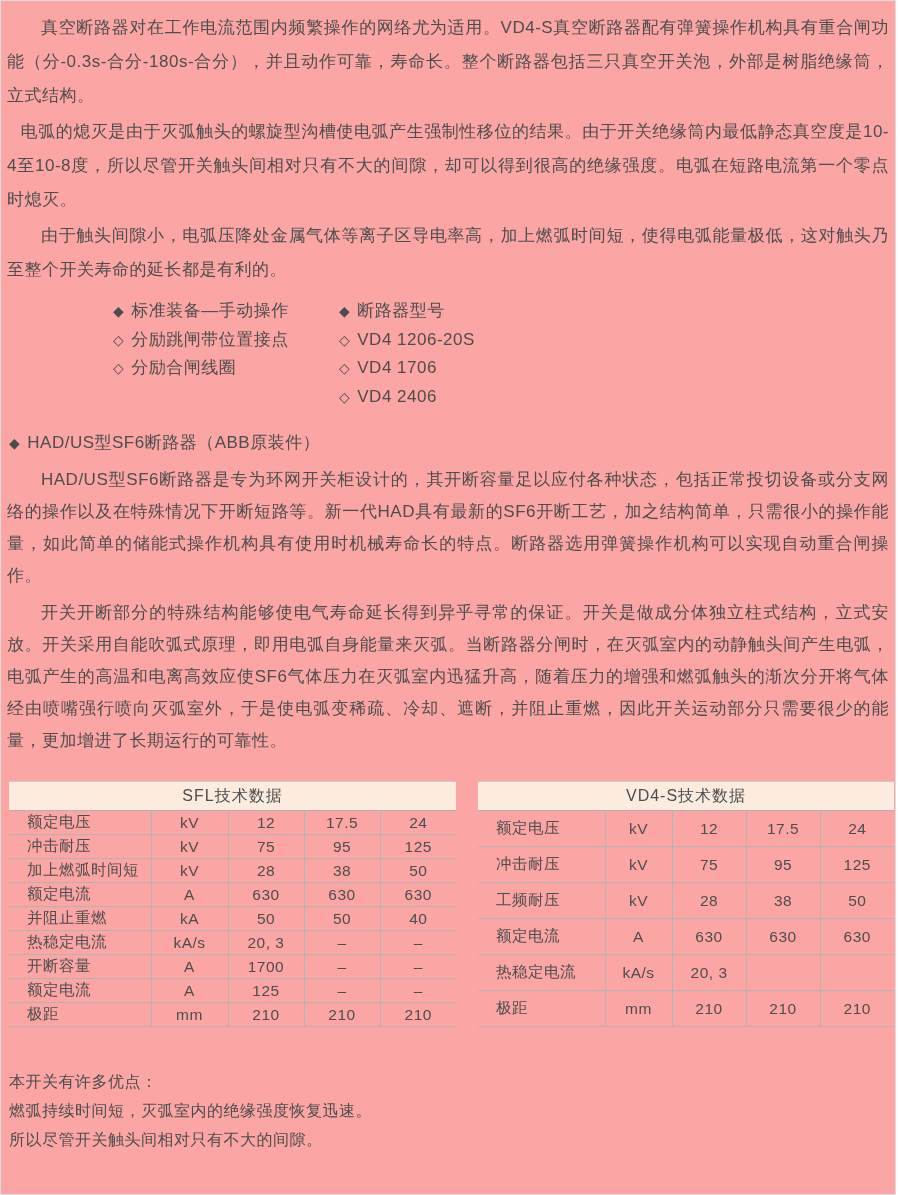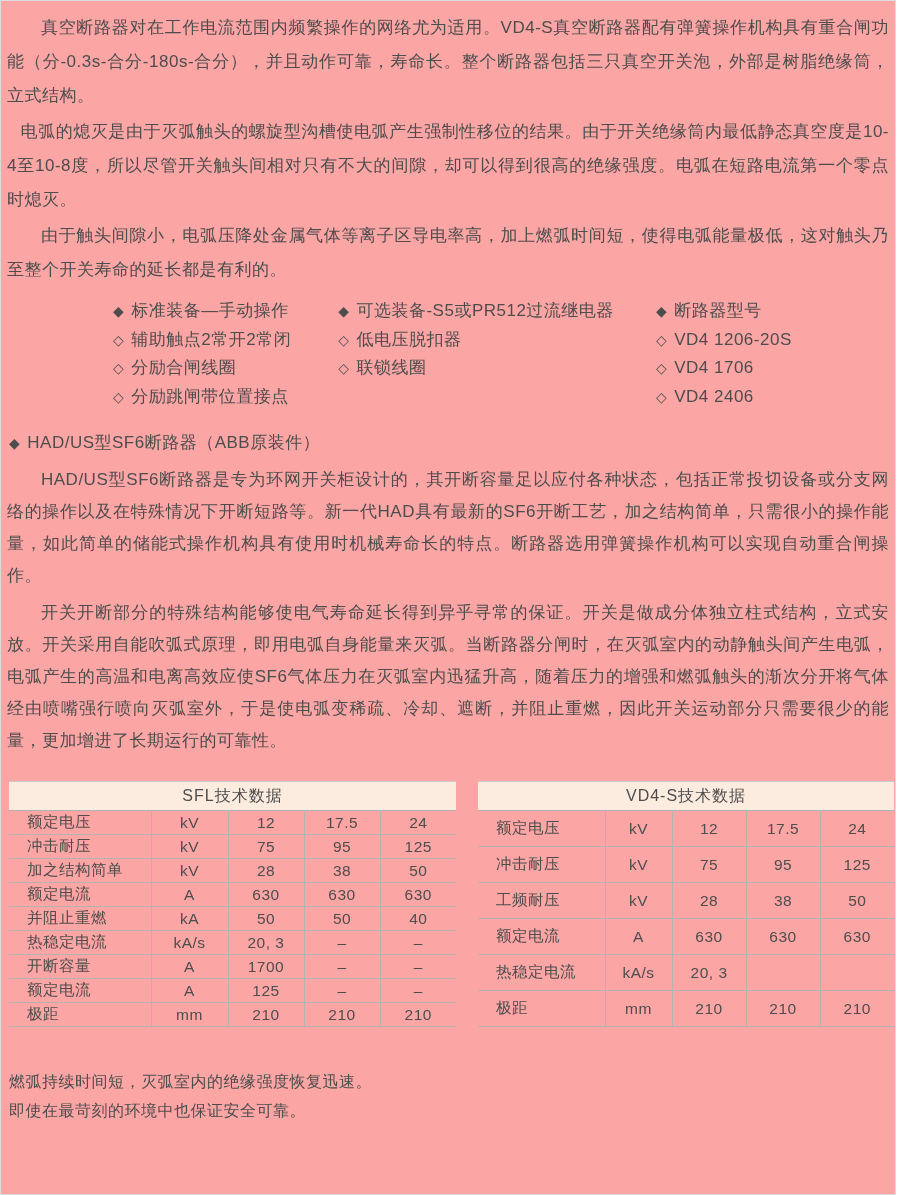--- a/index.html
+++ b/index.html
@@ -115,28 +115,22 @@
 
 <div class="doc">
 
   <p class="body-par indent-2">真空断路器对在工作电流范围内频繁操作的网络尤为适用。VD4-S真空断路器配有弹簧操作机构具有重合闸功能（分-0.3s-合分-180s-合分），并且动作可靠，寿命长。整个断路器包括三只真空开关泡，外部是树脂绝缘筒，立式结构。</p>
   <p class="body-par indent-1">电弧的熄灭是由于灭弧触头的螺旋型沟槽使电弧产生强制性移位的结果。由于开关绝缘筒内最低静态真空度是10-4至10-8度，所以尽管开关触头间相对只有不大的间隙，却可以得到很高的绝缘强度。电弧在短路电流第一个零点时熄灭。</p>
   <p class="body-par indent-2">由于触头间隙小，电弧压降处金属气体等离子区导电率高，加上燃弧时间短，使得电弧能量极低，这对触头乃至整个开关寿命的延长都是有利的。</p>
 
   <div class="equip-row">
     <div class="equip-col-1">
       <div class="equip-item"><span class="marker">◆</span><span>标准装备—手动操作</span></div>
-      <div class="equip-item"><span class="marker">◇</span><span>辅助触点2常开2常闭</span></div>
+      <div class="equip-item"><span class="marker">◇</span><span>分励跳闸带位置接点</span></div>
       <div class="equip-item"><span class="marker">◇</span><span>分励合闸线圈</span></div>
-      <div class="equip-item"><span class="marker">◇</span><span>分励跳闸带位置接点</span></div>
-    </div>
-    <div class="equip-col-2">
-      <div class="equip-item"><span class="marker">◆</span><span>可选装备-S5或PR512过流继电器</span></div>
-      <div class="equip-item"><span class="marker">◇</span><span>低电压脱扣器</span></div>
-      <div class="equip-item"><span class="marker">◇</span><span>联锁线圈</span></div>
     </div>
     <div class="equip-col-3">
       <div class="equip-item"><span class="marker">◆</span><span>断路器型号</span></div>
       <div class="equip-item"><span class="marker">◇</span><span>VD4 1206-20S</span></div>
       <div class="equip-item"><span class="marker">◇</span><span>VD4 1706</span></div>
       <div class="equip-item"><span class="marker">◇</span><span>VD4 2406</span></div>
     </div>
   </div>
 
   <div class="section-heading"><span class="marker">◆</span><span>HAD/US型SF6断路器（ABB原装件）</span></div>
@@ -167,21 +161,21 @@
             <td>24</td>
           </tr>
         <tr>
             <td class="rlabel">冲击耐压</td>
             <td>kV</td>
             <td>75</td>
             <td>95</td>
             <td>125</td>
           </tr>
         <tr>
-            <td class="rlabel">加之结构简单</td>
+            <td class="rlabel">加上燃弧时间短</td>
             <td>kV</td>
             <td>28</td>
             <td>38</td>
             <td>50</td>
           </tr>
         <tr>
             <td class="rlabel">额定电流</td>
             <td>A</td>
             <td>630</td>
             <td>630</td>
@@ -280,18 +274,19 @@
             <td>210</td>
             <td>210</td>
             <td>210</td>
           </tr>
       </tbody>
     </table>
 
   </div>
 
   <div class="advantages">
+    <div>本开关有许多优点：</div>
     <div>燃弧持续时间短，灭弧室内的绝缘强度恢复迅速。</div>
-    <div>即使在最苛刻的环境中也保证安全可靠。</div>
+    <div>所以尽管开关触头间相对只有不大的间隙。</div>
 
   </div>
 
 </div>
 
 </body></html>

